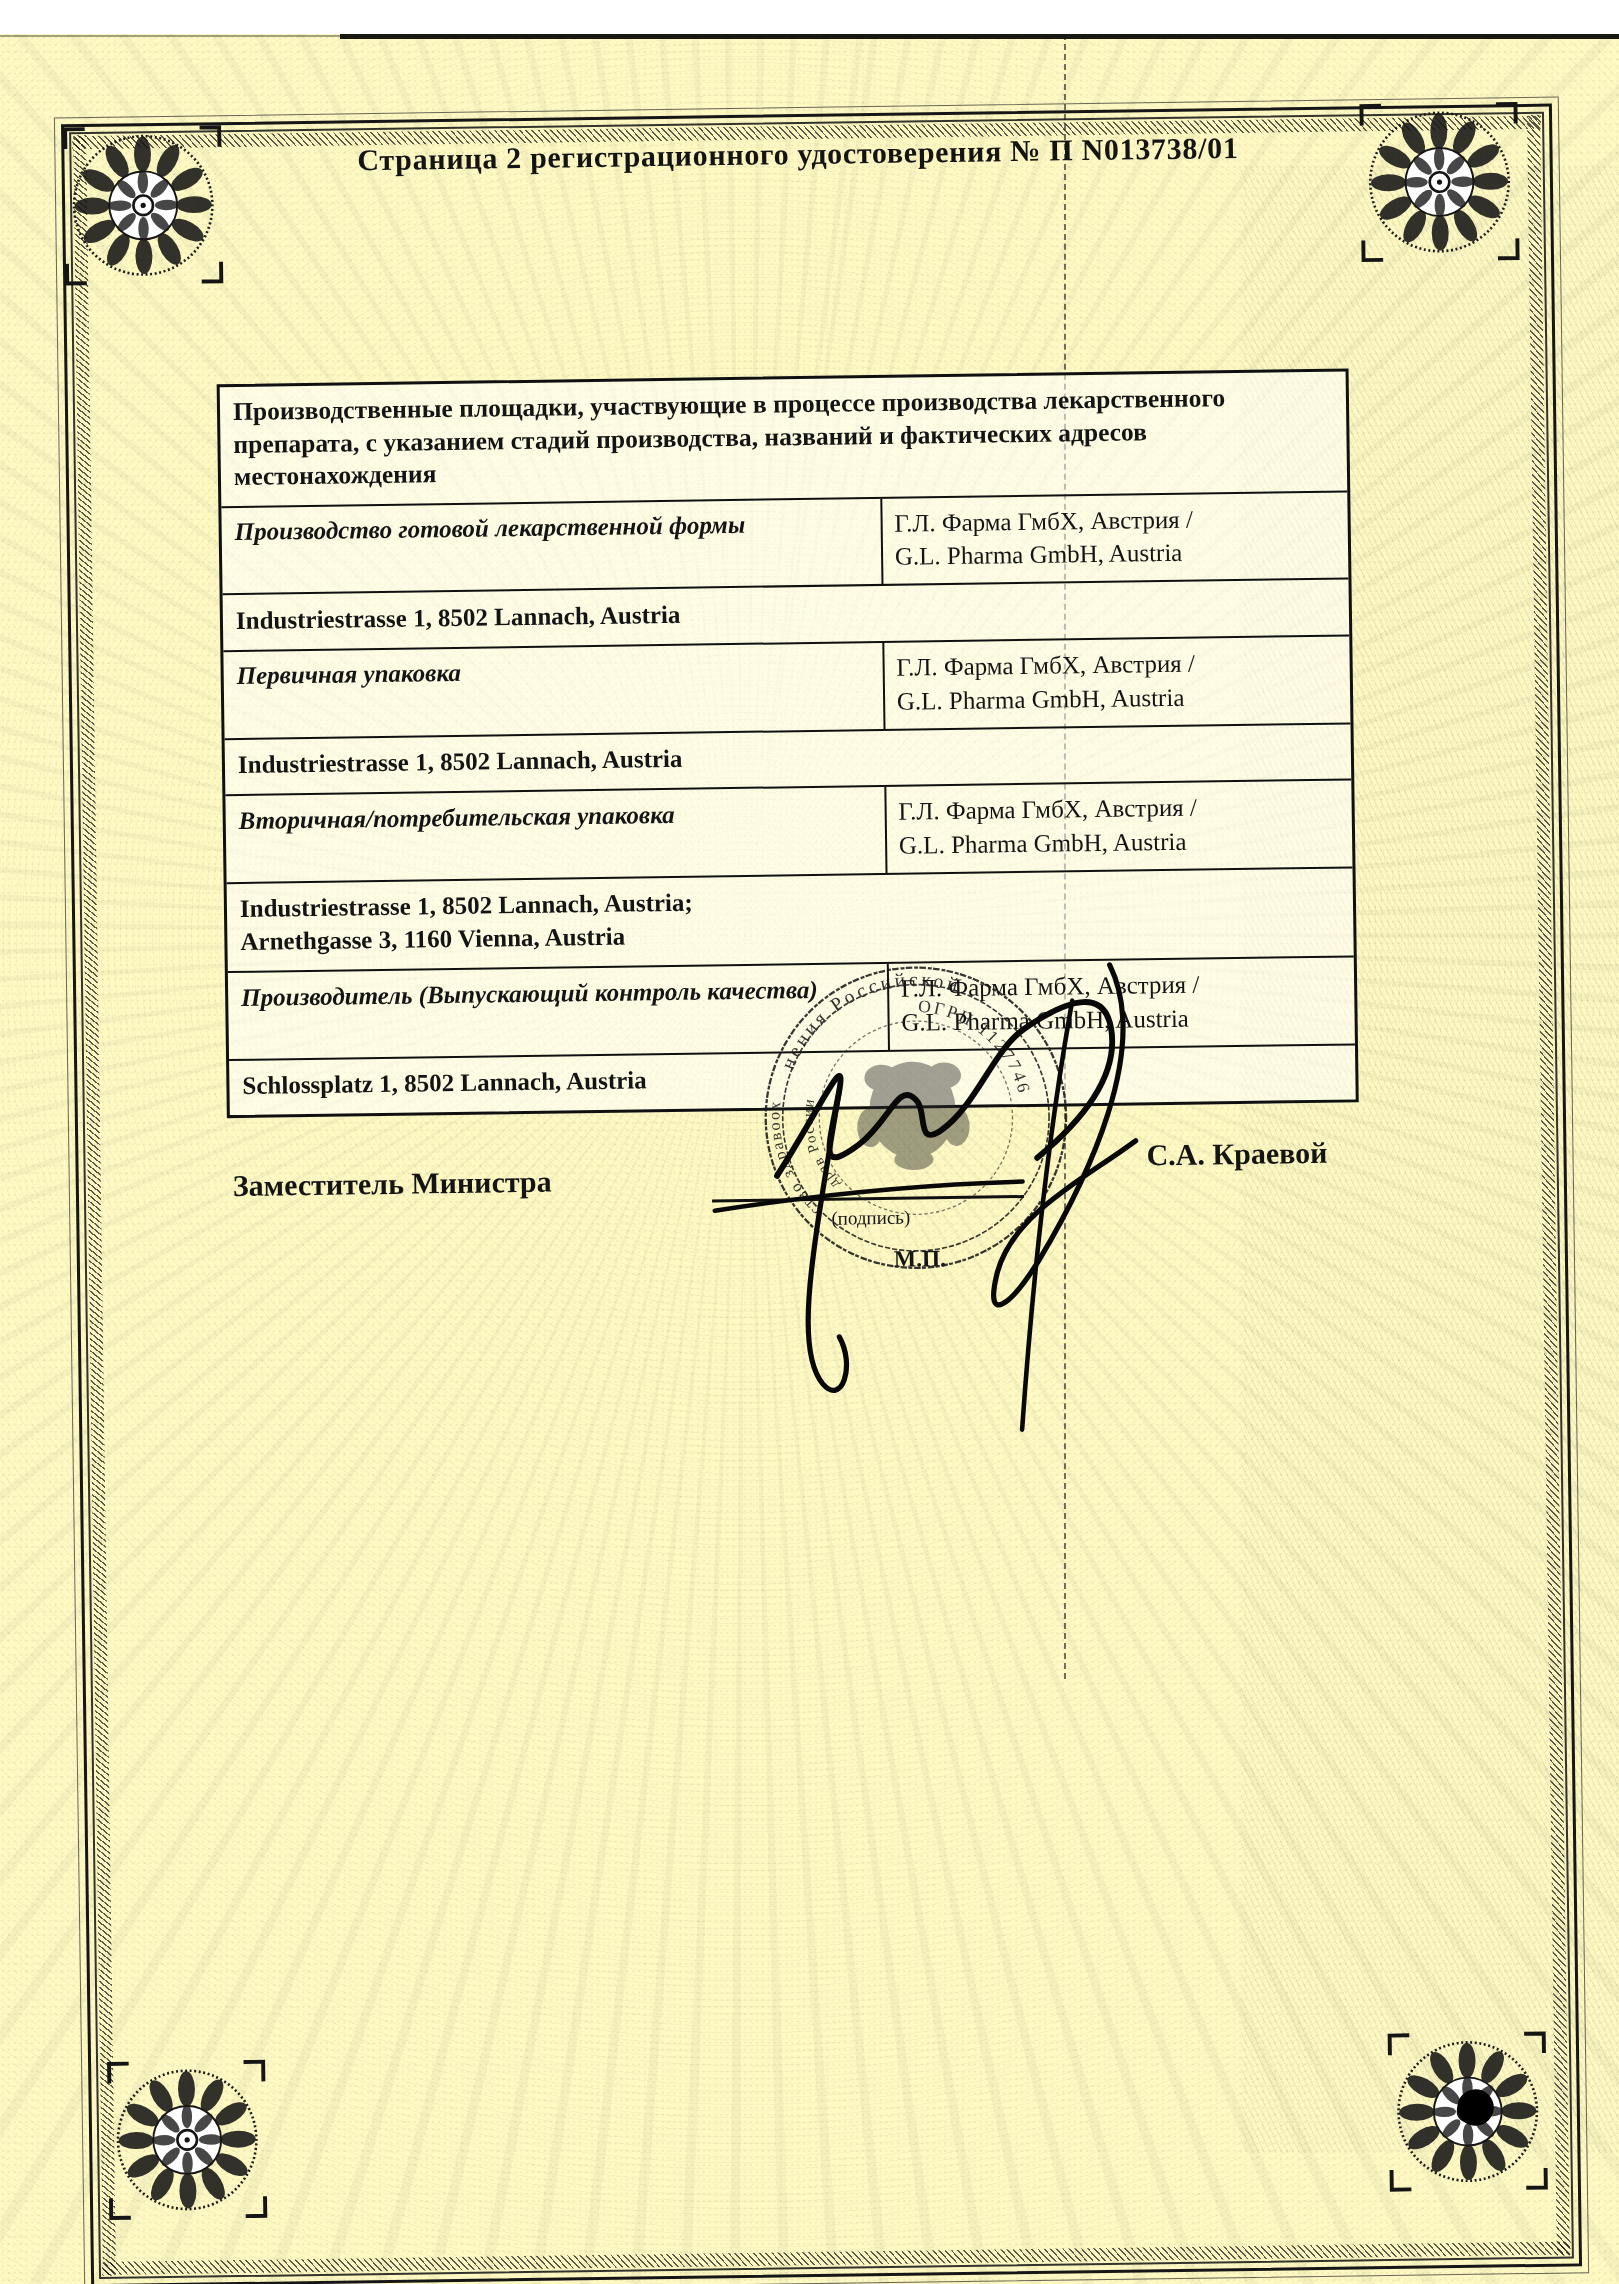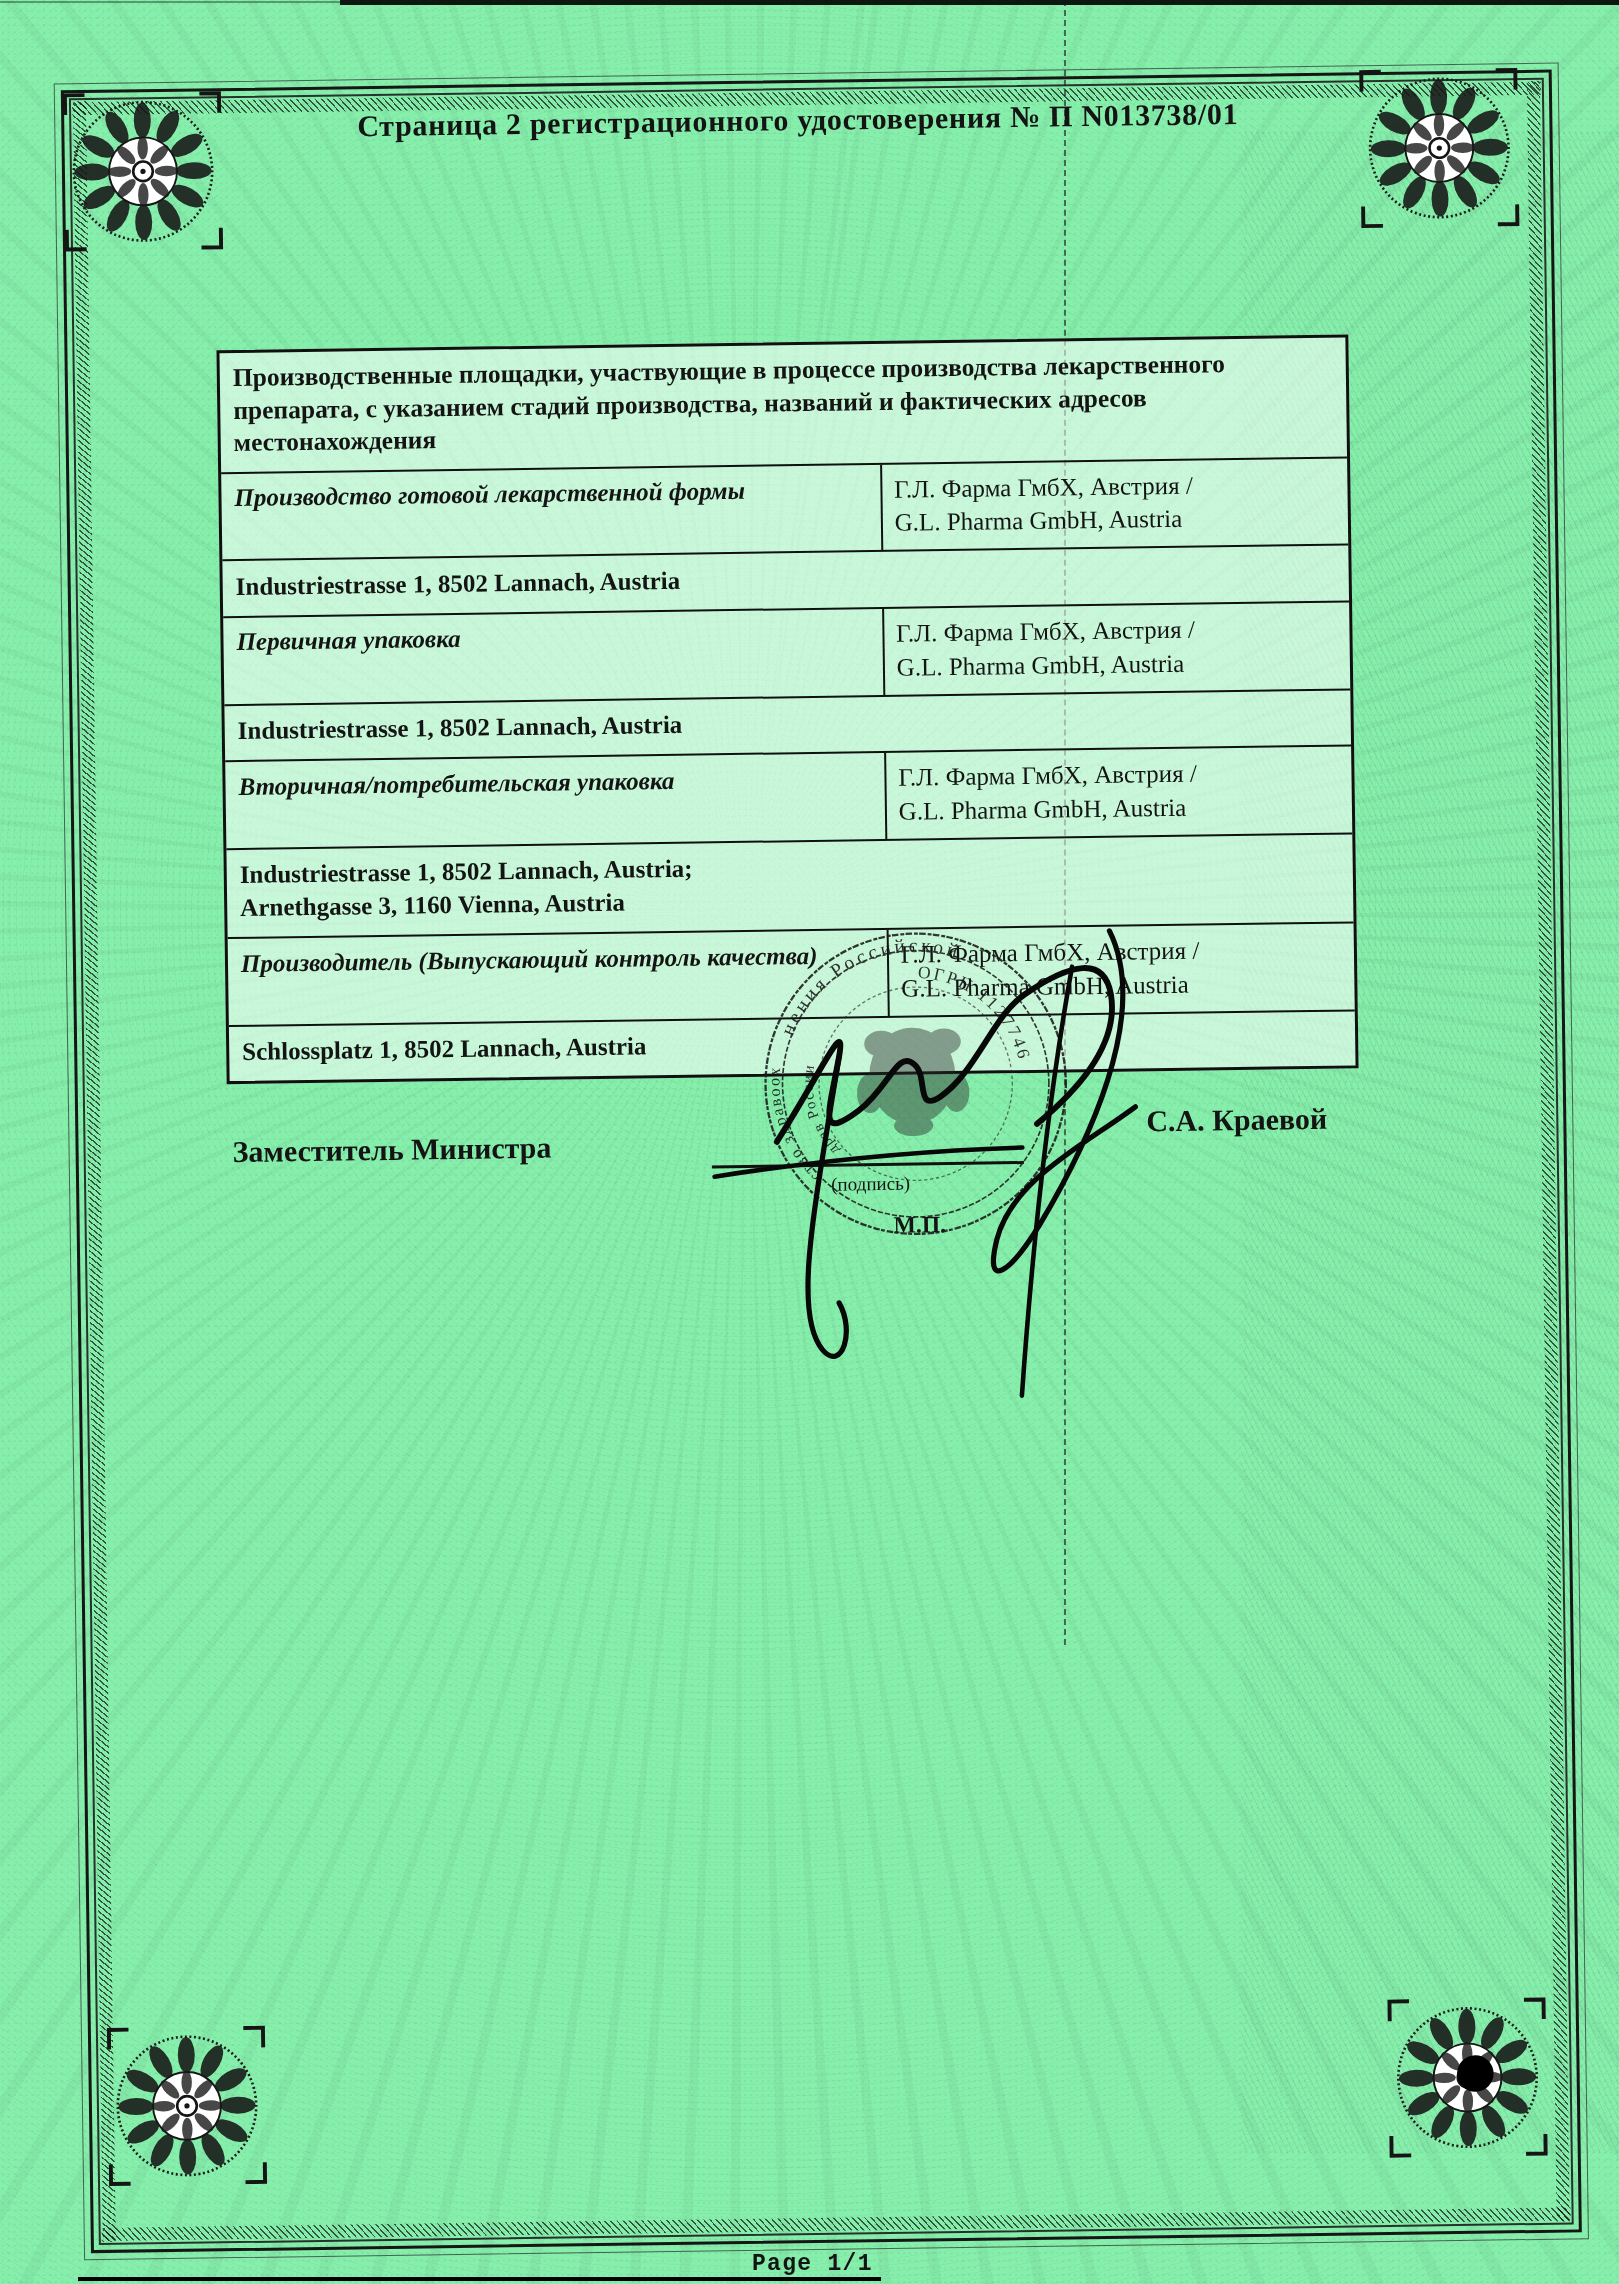--- a/index.html
+++ b/index.html
@@ -1,19 +1,19 @@
 <!DOCTYPE html>
 <html style="font-size:10.4px"><head>
 <meta charset="utf-8">
 <style>
   html,body{margin:0;padding:0;background:#ffffff;}
   body{width:1619px;height:2284px;position:relative;overflow:hidden;
        font-family:"Liberation Serif", serif;color:#141414;}
 
-  .page{position:absolute;inset:0;background:#86efac;}
+  .page{position:absolute;inset:0;background:#fef9c3;margin-top:34px;}
 
   
   .noise{position:absolute;inset:0;pointer-events:none;}
   .noise.n1{background-image:radial-gradient(rgba(0,0,0,.55) 0.7px, transparent 0.8px);
             background-size:5.9px 7.2px;opacity:.10;}
   .noise.n2{background-image:radial-gradient(rgba(0,0,0,.5) 0.7px, transparent 0.8px);
             background-size:9.1px 8.5px;background-position:3.3px 4.6px;opacity:.10;}
   .noise.n3{background:repeating-conic-gradient(from 8deg at 46% 40%,
             rgba(0,0,0,.12) 0deg .45deg, transparent .45deg 2.1deg);opacity:.28;}
   .noise.n4{background:repeating-radial-gradient(circle at 46% 40%,

